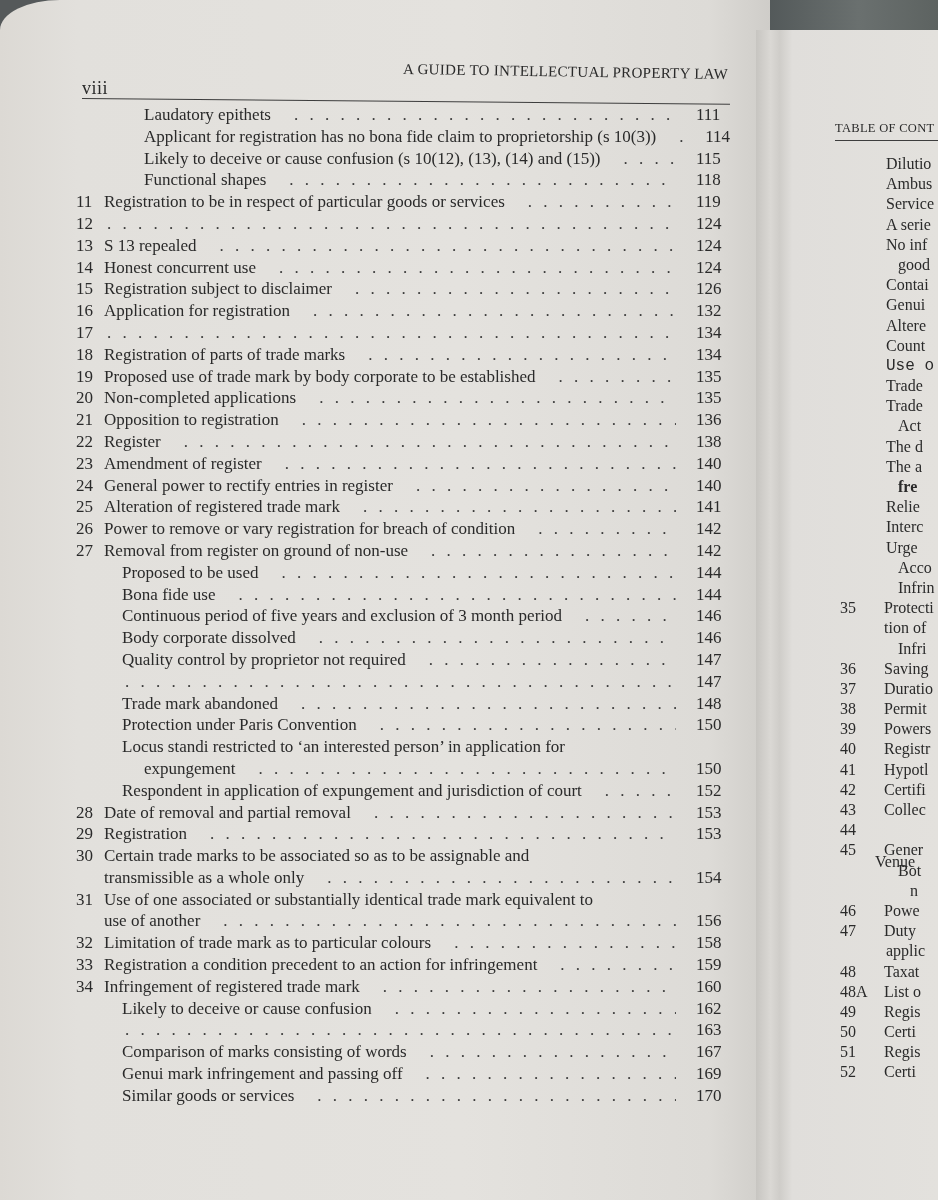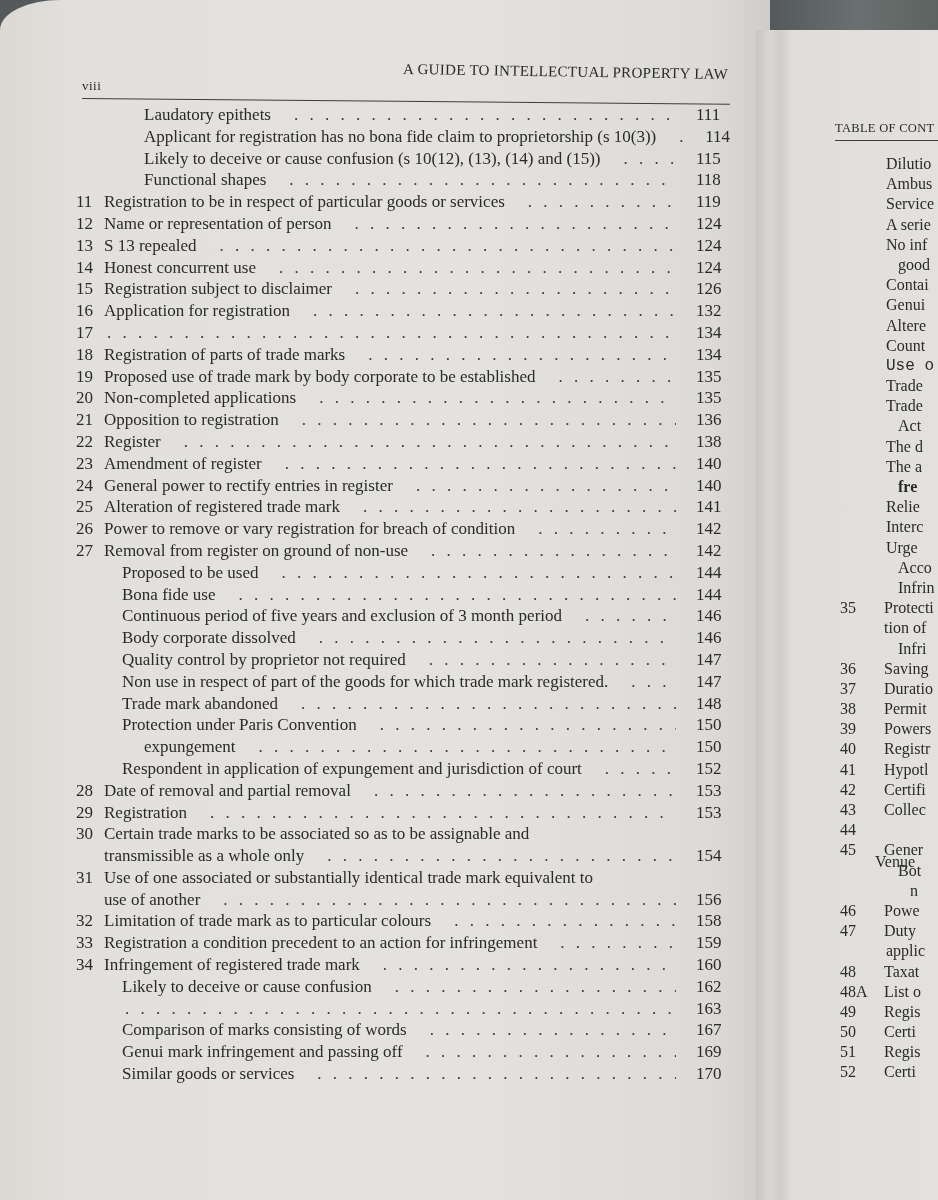--- a/index.html
+++ b/index.html
@@ -19,21 +19,21 @@
     border-top-left-radius:60px 30px;
   }
   .page-right {
     position:absolute; left:756px; top:30px; width:182px; height:1170px;
     background:linear-gradient(90deg,#c7c5c1 0%,#dad8d4 8%,#cfcdc9 13%,#e0dedb 20%,#e3e1dd 100%);
   }
   .running-head {
     position:absolute; left:82px; top:66px; width:648px; height:30px;
   }
   .folio {
-    position:absolute; left:0; top:12px; font-size:13px; letter-spacing:0.5px;
+    position:absolute; left:0; top:12px; font-size:18px; letter-spacing:0.5px;
   }
   .book-title {
     position:absolute; right:2px; top:0; font-size:15px; letter-spacing:0.3px;
     transform:rotate(0.9deg); transform-origin:right bottom;
   }
   .head-rule {
     position:absolute; left:0; top:32px; width:648px; height:0;
     border-top:1.6px solid #3d3d3d;
     transform:rotate(0.5deg); transform-origin:left center;
   }
@@ -115,21 +115,20 @@
         <span class="num">11</span>
         <div class="entry lvl0">
           <span class="txt">Registration to be in respect of particular goods or services</span>
           <span class="dots"> . . . . . . . . . . . . . . . . . . . . . . . . . . . . . . . . . . . . . . . . . . . . . . . . . . . . . . . . . . . . . . . . . . . . . . . . . . . . . . .</span>
           <span class="page-num">119</span>
         </div>
       </div>
       <div class="row">
         <span class="num">12</span>
         <div class="entry lvl0">
-          <span class="txt">Name or representation of person</span>
           <span class="dots"> . . . . . . . . . . . . . . . . . . . . . . . . . . . . . . . . . . . . . . . . . . . . . . . . . . . . . . . . . . . . . . . . . . . . . . . . . . . . . . .</span>
           <span class="page-num">124</span>
         </div>
       </div>
       <div class="row">
         <span class="num">13</span>
         <div class="entry lvl0">
           <span class="txt">S 13 repealed</span>
           <span class="dots"> . . . . . . . . . . . . . . . . . . . . . . . . . . . . . . . . . . . . . . . . . . . . . . . . . . . . . . . . . . . . . . . . . . . . . . . . . . . . . . .</span>
           <span class="page-num">124</span>
@@ -276,38 +275,40 @@
       </div>
       <div class="row">
         <div class="entry lvl1">
           <span class="txt">Quality control by proprietor not required</span>
           <span class="dots"> . . . . . . . . . . . . . . . . . . . . . . . . . . . . . . . . . . . . . . . . . . . . . . . . . . . . . . . . . . . . . . . . . . . . . . . . . . . . . . .</span>
           <span class="page-num">147</span>
         </div>
       </div>
       <div class="row">
         <div class="entry lvl1">
-          <span class="txt">Non use in respect of part of the goods for which trade mark registered.</span>
           <span class="dots"> . . . . . . . . . . . . . . . . . . . . . . . . . . . . . . . . . . . . . . . . . . . . . . . . . . . . . . . . . . . . . . . . . . . . . . . . . . . . . . .</span>
           <span class="page-num">147</span>
         </div>
       </div>
       <div class="row">
         <div class="entry lvl1">
           <span class="txt">Trade mark abandoned</span>
           <span class="dots"> . . . . . . . . . . . . . . . . . . . . . . . . . . . . . . . . . . . . . . . . . . . . . . . . . . . . . . . . . . . . . . . . . . . . . . . . . . . . . . .</span>
           <span class="page-num">148</span>
         </div>
       </div>
       <div class="row">
         <div class="entry lvl1">
           <span class="txt">Protection under Paris Convention</span>
           <span class="dots"> . . . . . . . . . . . . . . . . . . . . . . . . . . . . . . . . . . . . . . . . . . . . . . . . . . . . . . . . . . . . . . . . . . . . . . . . . . . . . . .</span>
           <span class="page-num">150</span>
         </div>
+      </div>
+      <div class="row">
+        <div class="entry lvl1 noflex"><span class="txt">Locus standi restricted to ‘an interested person’ in application for</span></div>
       </div>
       <div class="row">
         <div class="entry lvl1 cont-indent" style="left: 68px;">
           <span class="txt">expungement</span>
           <span class="dots"> . . . . . . . . . . . . . . . . . . . . . . . . . . . . . . . . . . . . . . . . . . . . . . . . . . . . . . . . . . . . . . . . . . . . . . . . . . . . . . .</span>
           <span class="page-num">150</span>
         </div>
       </div>
       <div class="row">
         <div class="entry lvl1">

